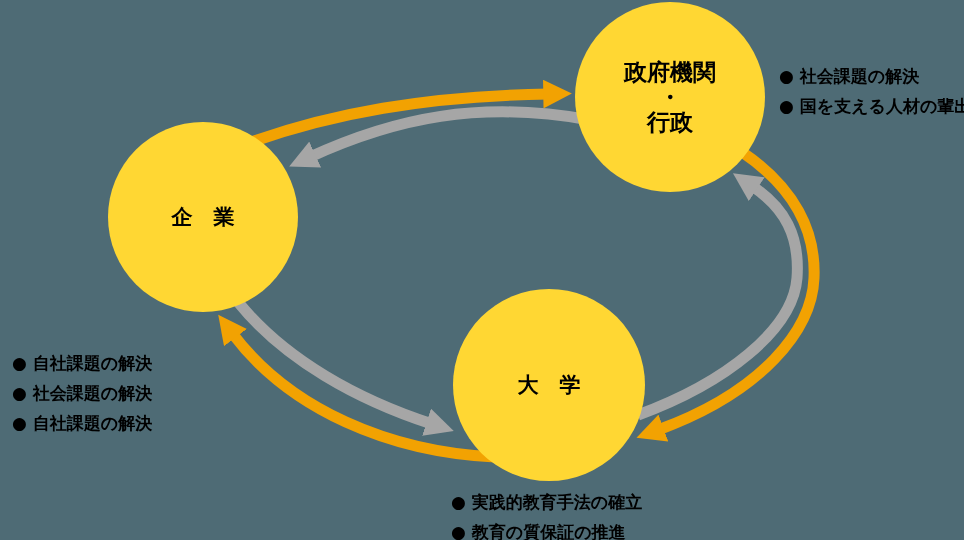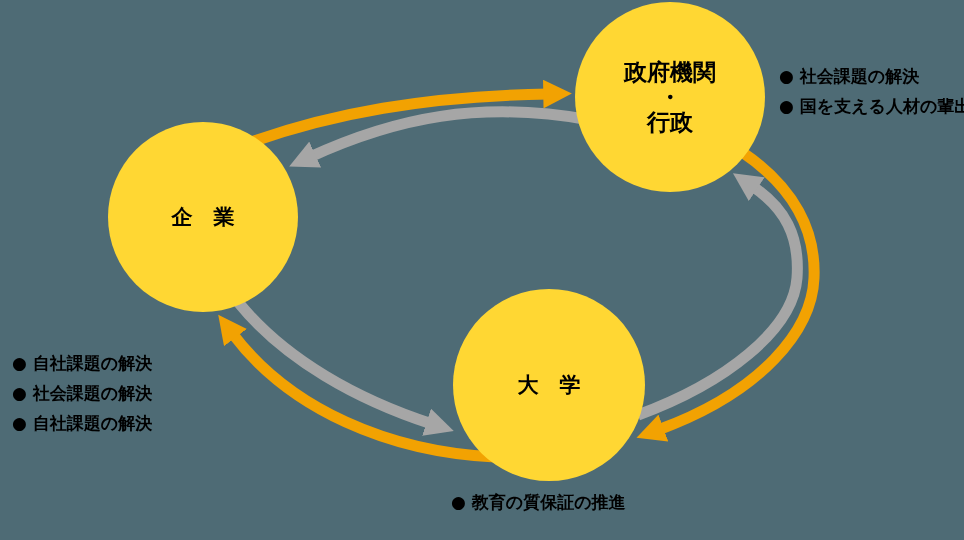--- a/index.html
+++ b/index.html
@@ -83,16 +83,17 @@
     <div>● 社会課題の解決</div>
     <div>● 自社課題の解決</div>
   </div>
 
   <div class="benefit-list list-government">
     <div>● 社会課題の解決</div>
     <div>● 国を支える人材の輩出</div>
   </div>
 
   <div class="benefit-list list-university">
+    <div>● 実践的教育手法の確立</div>
     <div>● 教育の質保証の推進</div>
   </div>
 
 </div>
 
 </body></html>

